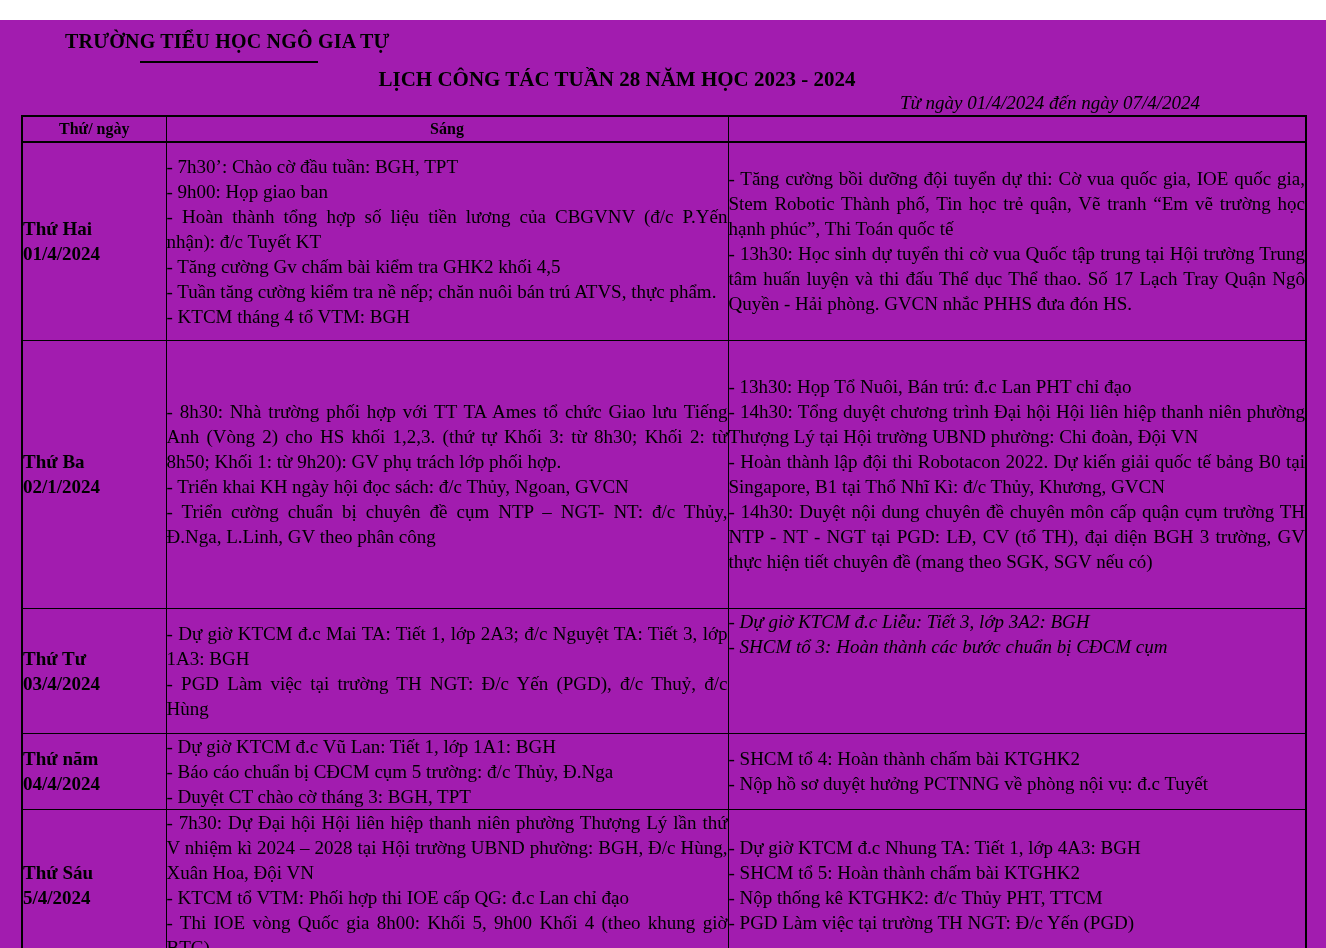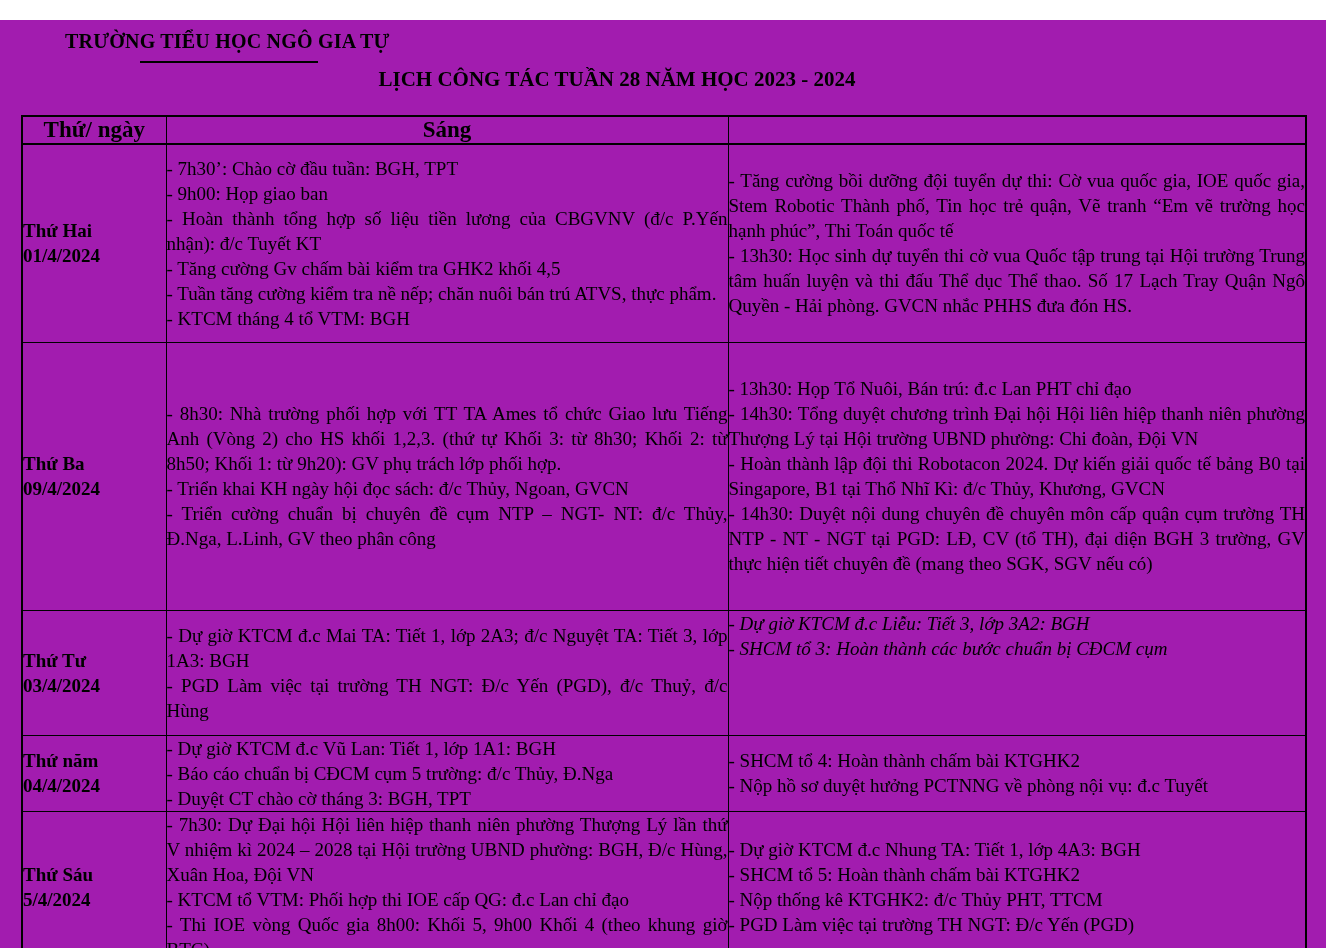--- a/index.html
+++ b/index.html
@@ -59,21 +59,21 @@
   }
   table.schedule col.c-day { width: 144px; }
   table.schedule col.c-morning { width: 562px; }
   table.schedule col.c-afternoon { width: 578px; }
   table.schedule th, table.schedule td {
     border: 1px solid #000;
     padding: 0;
   }
   table.schedule thead tr { height: 26px; }
   table.schedule thead th {
-    font-size: 23px;
+    font-size: 16px;
     font-weight: bold;
     text-align: center;
     vertical-align: middle;
     border-bottom: 2px solid #000;
   }
   tbody tr:nth-child(1) { height: 198px; }
   tbody tr:nth-child(2) { height: 268px; }
   tbody tr:nth-child(3) { height: 125px; }
   tbody tr:nth-child(4) { height: 73px; }
   tbody tr:nth-child(5) { height: 147px; }
@@ -96,20 +96,21 @@
     text-align: justify;
   }
 </style>
 </head>
 <body>
 
 <div class="page">
   <div class="school-name">TRƯỜNG TIỂU HỌC NGÔ GIA TỰ</div>
   <div class="school-underline"></div>
   <div class="doc-title">LỊCH CÔNG TÁC TUẦN 28 NĂM HỌC 2023 - 2024</div>
+  <div class="date-range">Từ ngày 01/4/2024 đến ngày 07/4/2024</div>
 
   <table class="schedule">
     <colgroup>
       <col class="c-day">
       <col class="c-morning">
       <col class="c-afternoon">
     </colgroup>
     <thead>
       <tr>
         <th>Thứ/ ngày</th>
@@ -132,31 +133,31 @@
             <p class="item">- KTCM  tháng 4 tổ VTM: BGH</p>
           </td>
           <td class="cell-items col-afternoon">
             <p class="item">- Tăng cường bồi dưỡng đội tuyển dự thi: Cờ vua quốc gia, IOE quốc gia, Stem Robotic Thành phố, Tin học trẻ quận, Vẽ tranh “Em vẽ trường học hạnh phúc”, Thi Toán quốc tế</p>
             <p class="item">- 13h30: Học sinh dự tuyển thi cờ vua Quốc tập trung tại Hội trường Trung tâm huấn luyện và thi đấu Thể dục Thể thao. Số 17 Lạch Tray Quận Ngô Quyền - Hải phòng. GVCN nhắc PHHS đưa đón HS.</p>
           </td>
         </tr>
         <tr>
           <td class="col-day">
             <div>Thứ Ba</div>
-            <div>09/4/2024</div>
+            <div>02/1/2024</div>
           </td>
           <td class="cell-items col-morning">
             <p class="item">- 8h30: Nhà trường phối hợp với TT TA Ames tổ chức Giao lưu Tiếng Anh (Vòng 2) cho HS khối 1,2,3. (thứ tự Khối 3: từ 8h30; Khối 2: từ 8h50; Khối 1: từ 9h20): GV phụ trách lớp phối hợp.</p>
             <p class="item">- Triển khai KH ngày hội đọc sách: đ/c Thủy, Ngoan, GVCN</p>
             <p class="item">- Triển cường chuẩn bị chuyên đề cụm NTP – NGT- NT: đ/c Thủy, Đ.Nga, L.Linh, GV theo phân công</p>
           </td>
           <td class="cell-items col-afternoon">
             <p class="item">- 13h30: Họp Tổ Nuôi, Bán trú: đ.c Lan PHT chỉ đạo</p>
             <p class="item">- 14h30: Tổng duyệt chương trình Đại hội Hội liên hiệp thanh niên phường Thượng Lý tại Hội trường UBND phường: Chi đoàn, Đội VN</p>
-            <p class="item">- Hoàn thành lập đội thi Robotacon 2024. Dự kiến giải quốc tế bảng B0 tại Singapore, B1 tại Thổ Nhĩ Kì: đ/c Thủy, Khương, GVCN</p>
+            <p class="item">- Hoàn thành lập đội thi Robotacon 2022. Dự kiến giải quốc tế bảng B0 tại Singapore, B1 tại Thổ Nhĩ Kì: đ/c Thủy, Khương, GVCN</p>
             <p class="item">- 14h30: Duyệt nội dung chuyên đề chuyên môn cấp quận cụm trường TH NTP - NT - NGT tại PGD: LĐ, CV (tổ TH), đại diện BGH 3 trường, GV thực hiện tiết chuyên đề (mang theo SGK, SGV nếu có)</p>
           </td>
         </tr>
         <tr>
           <td class="col-day">
             <div>Thứ Tư</div>
             <div>03/4/2024</div>
           </td>
           <td class="cell-items col-morning">
             <p class="item">-  Dự giờ KTCM đ.c Mai TA: Tiết 1, lớp 2A3; đ/c Nguyệt TA: Tiết 3, lớp 1A3: BGH</p>

